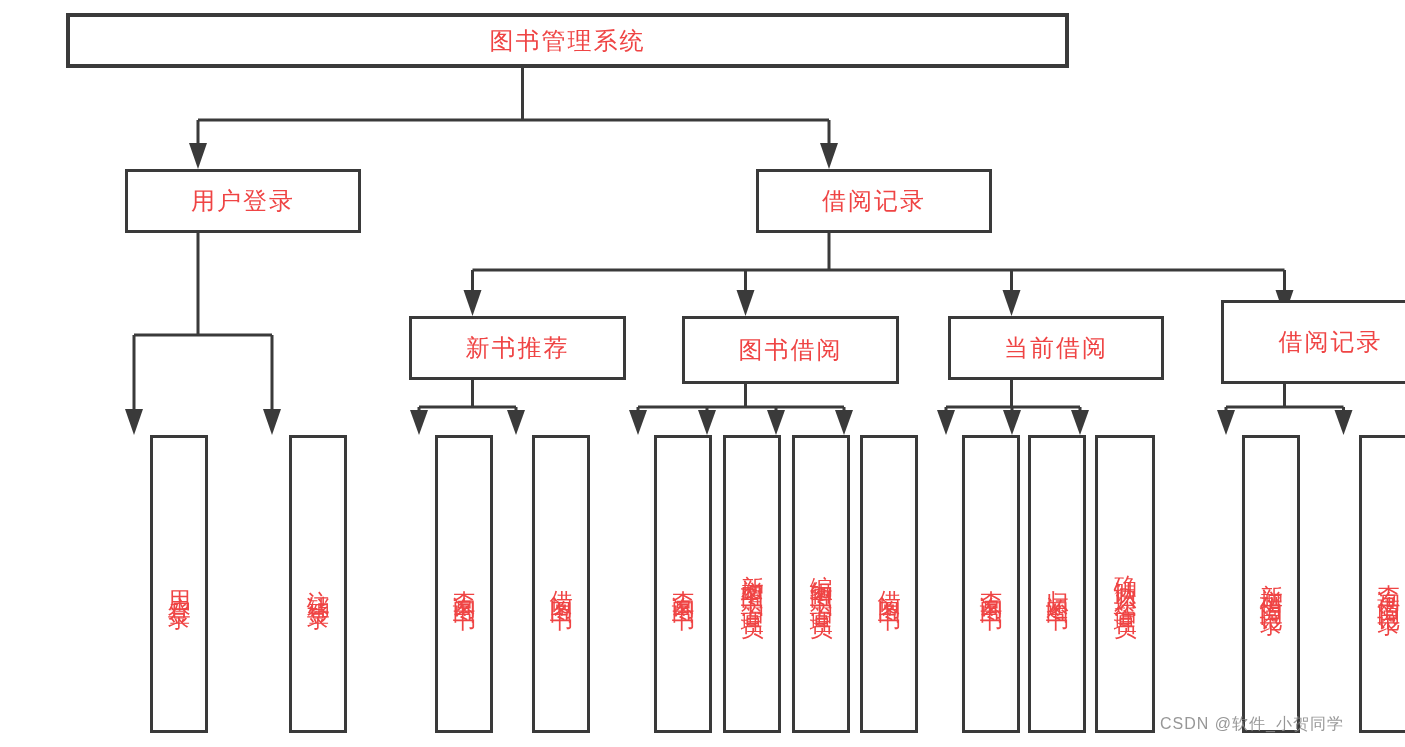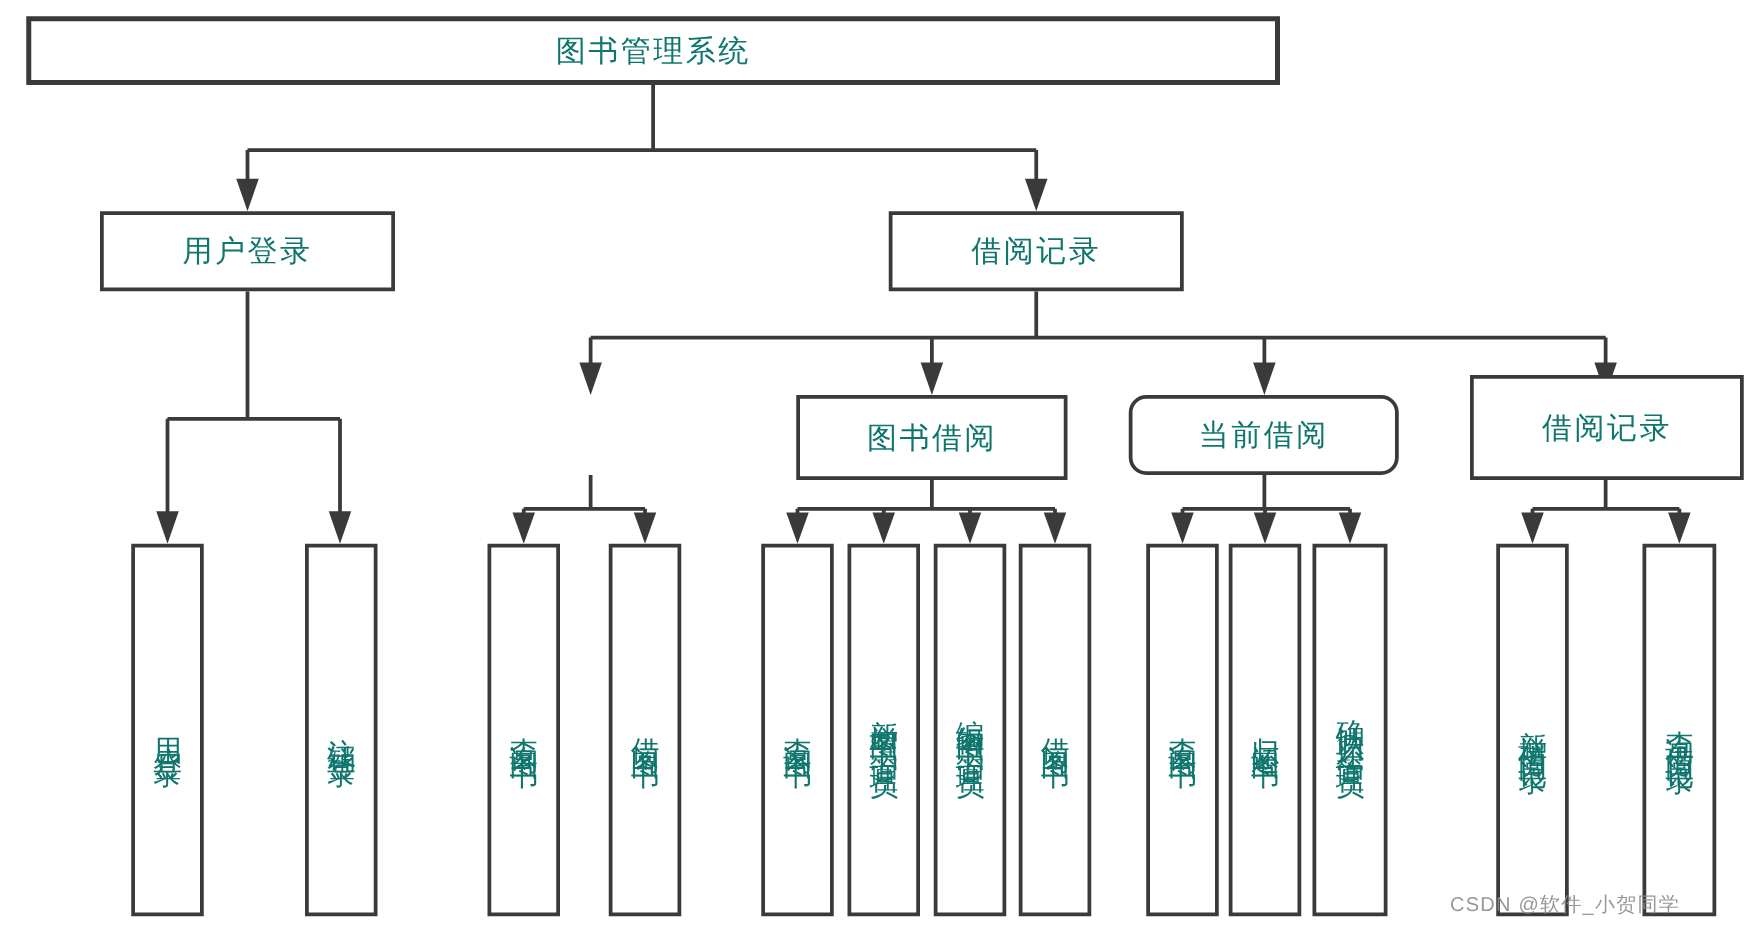--- a/index.html
+++ b/index.html
@@ -17,21 +17,22 @@
     width: 1405px; height: 747px;
   }
   .box {
     position: absolute;
     box-sizing: border-box;
     background: #ffffff;
     border: 3px solid #3a3a3a;
     display: flex;
     align-items: center;
     justify-content: center;
-    color: #0f766e;
+    color: #ef4444;
+    margin-left: 45px;
   }
   .box.root { border-width: 4px; }
   .box.h span {
     font-size: 24px;
     letter-spacing: 2px;
     white-space: nowrap;
   }
   .box.v span {
     writing-mode: vertical-lr;
     text-orientation: mixed;
@@ -39,21 +40,21 @@
     letter-spacing: 6px;
     line-height: 1.1;
     white-space: nowrap;
   }
   
   #node-root              { left: 21px;   top: 13px;  width: 1003px; height: 55px; }
   #node-user-login        { left: 80px;   top: 169px; width: 236px;  height: 64px; }
   #node-book-management   { left: 711px;  top: 169px; width: 236px;  height: 64px; }
   #node-new-book-rec      { left: 364px;  top: 316px; width: 217px;  height: 64px; }
   #node-book-borrowing    { left: 637px;  top: 316px; width: 217px;  height: 68px; }
-  #node-current-borrowing { left: 903px;  top: 316px; width: 216px;  height: 64px; border-radius: 14px; }
+  #node-current-borrowing { left: 903px;  top: 316px; width: 216px;  height: 64px; }
   #node-borrowing-records { left: 1176px; top: 300px; width: 219px;  height: 84px; }
   .leaf { top: 435px; width: 58px; height: 298px; }
   #leaf-a1 { left: 105px; }
   #leaf-a2 { left: 244px; }
   #leaf-b1 { left: 390px; }
   #leaf-b2 { left: 487px; }
   #leaf-c1 { left: 609px; }
   #leaf-c2 { left: 678px; }
   #leaf-c3 { left: 747px; }
   #leaf-c4 { left: 815px; }
@@ -128,20 +129,23 @@
     <span>图书管理系统</span>
   </div>
 
   <div class="box h" id="node-user-login">
     <span>用户登录</span>
   </div>
   <div class="box h" id="node-book-management">
     <span>借阅记录</span>
   </div>
 
+  <div class="box h" id="node-new-book-rec">
+    <span>新书推荐</span>
+  </div>
   <div class="box h" id="node-book-borrowing">
     <span>图书借阅</span>
   </div>
   <div class="box h" id="node-current-borrowing">
     <span>当前借阅</span>
   </div>
   <div class="box h" id="node-borrowing-records">
     <span>借阅记录</span>
   </div>
 

